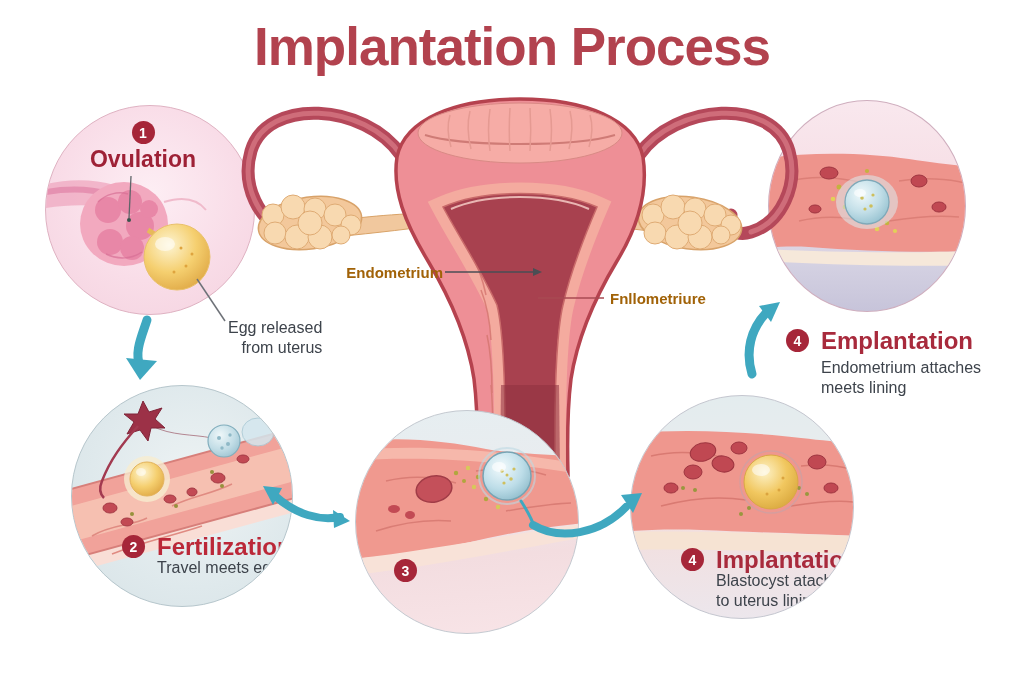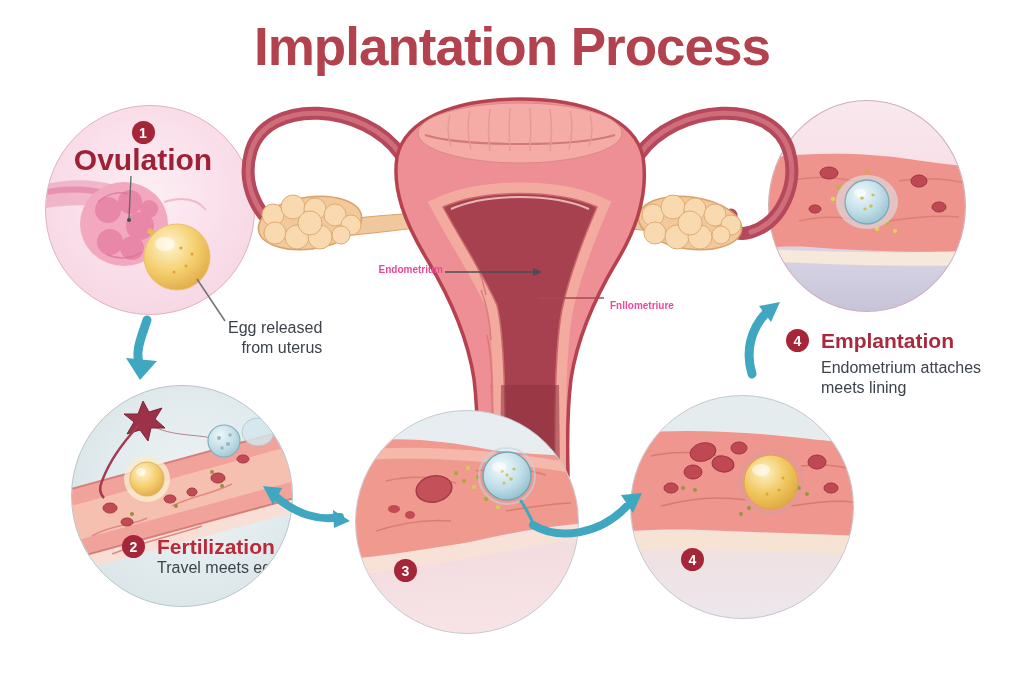--- a/index.html
+++ b/index.html
@@ -28,36 +28,36 @@
      background:linear-gradient(178deg,#e3ecee 0%,#e8ecee 28%,#f2dfdf 60%,#ece7ed 100%);
      border:1.5px solid #c4c6cf;}
   
   #uterus-svg{left:215px;top:85px;z-index:2;}
   
   #overlay-svg{left:0;top:0;z-index:4;pointer-events:none;}
   
   .badge{width:23px;height:23px;border-radius:50%;background:#a62639;color:#fff;
          font-size:14px;font-weight:bold;display:flex;align-items:center;justify-content:center;
          flex:0 0 23px;}
-  .stage-title{font-size:21px;font-weight:bold;color:#a82a3c;line-height:23px;}
+  .stage-title{font-size:24px;font-weight:bold;color:#a82a3c;line-height:23px;}
   .stage-caption{font-size:16px;color:#3d434b;line-height:20px;}
   .hdr-row{display:flex;gap:12px;align-items:flex-start;z-index:5;}
   .hdr-col{display:flex;flex-direction:column;}
   #hdr-ovulation{left:0;right:14px;top:15px;display:flex;flex-direction:column;
                  align-items:center;gap:4px;z-index:5;}
-  #hdr-ovulation .stage-title{font-size:30px;color:#9e2136;}
+  #hdr-ovulation .stage-title{font-size:23px;color:#9e2136;}
   #hdr-fertilization{left:50px;top:149px;}
   #hdr-fertilization .stage-title{color:#bb2838;}
   #hdr-travel{left:38px;top:148px;}
   #hdr-implantation{left:50px;top:152px;}
   #hdr-emplantation{left:786px;top:329px;z-index:5;}
   
-  .anatomy-label{font-size:10px;font-weight:bold;color:#ec4899;z-index:5;}
+  .anatomy-label{font-size:15px;font-weight:bold;color:#a16207;z-index:5;}
   #label-endometrium{left:325px;top:264px;width:118px;text-align:right;}
-  #label-fnllometriure{left:610px;top:300px;}
+  #label-fnllometriure{left:610px;top:290px;}
   
   #caption-ovulation{left:228px;top:318px;z-index:5;text-align:right;}
 </style>
 </head>
 <body>
 
 <div id="stage">
 
   <div class="abs main-title">Implantation Process</div>
 
@@ -384,20 +384,27 @@
       <circle cx="140" cy="86" r="27" fill="url(#g-egg4)" stroke="#d9a845" stroke-width="1"></circle>
       <ellipse cx="130" cy="74" rx="9" ry="6" fill="#ffffff" opacity="0.55"></ellipse>
       <g fill="#dba43f">
           <circle cx="148" cy="94" r="1.5"></circle>
           <circle cx="136" cy="98" r="1.5"></circle>
           <circle cx="152" cy="82" r="1.5"></circle>
         </g>
     </svg>
     <div class="abs hdr-row" id="hdr-implantation">
       <div class="badge">4</div>
+      <div class="hdr-col">
+        <div class="stage-title">Implantation</div>
+        <div class="stage-caption">
+          <div>Blastocyst ataches</div>
+          <div>to uterus lining</div>
+        </div>
+      </div>
     </div>
   </div>
 
   <div class="abs hdr-row" id="hdr-emplantation">
     <div class="badge">4</div>
     <div class="hdr-col">
       <div class="stage-title">Emplantation</div>
       <div class="stage-caption" style="margin-top:6px;">
         <div>Endometrium attaches</div>
         <div>meets lining</div>

